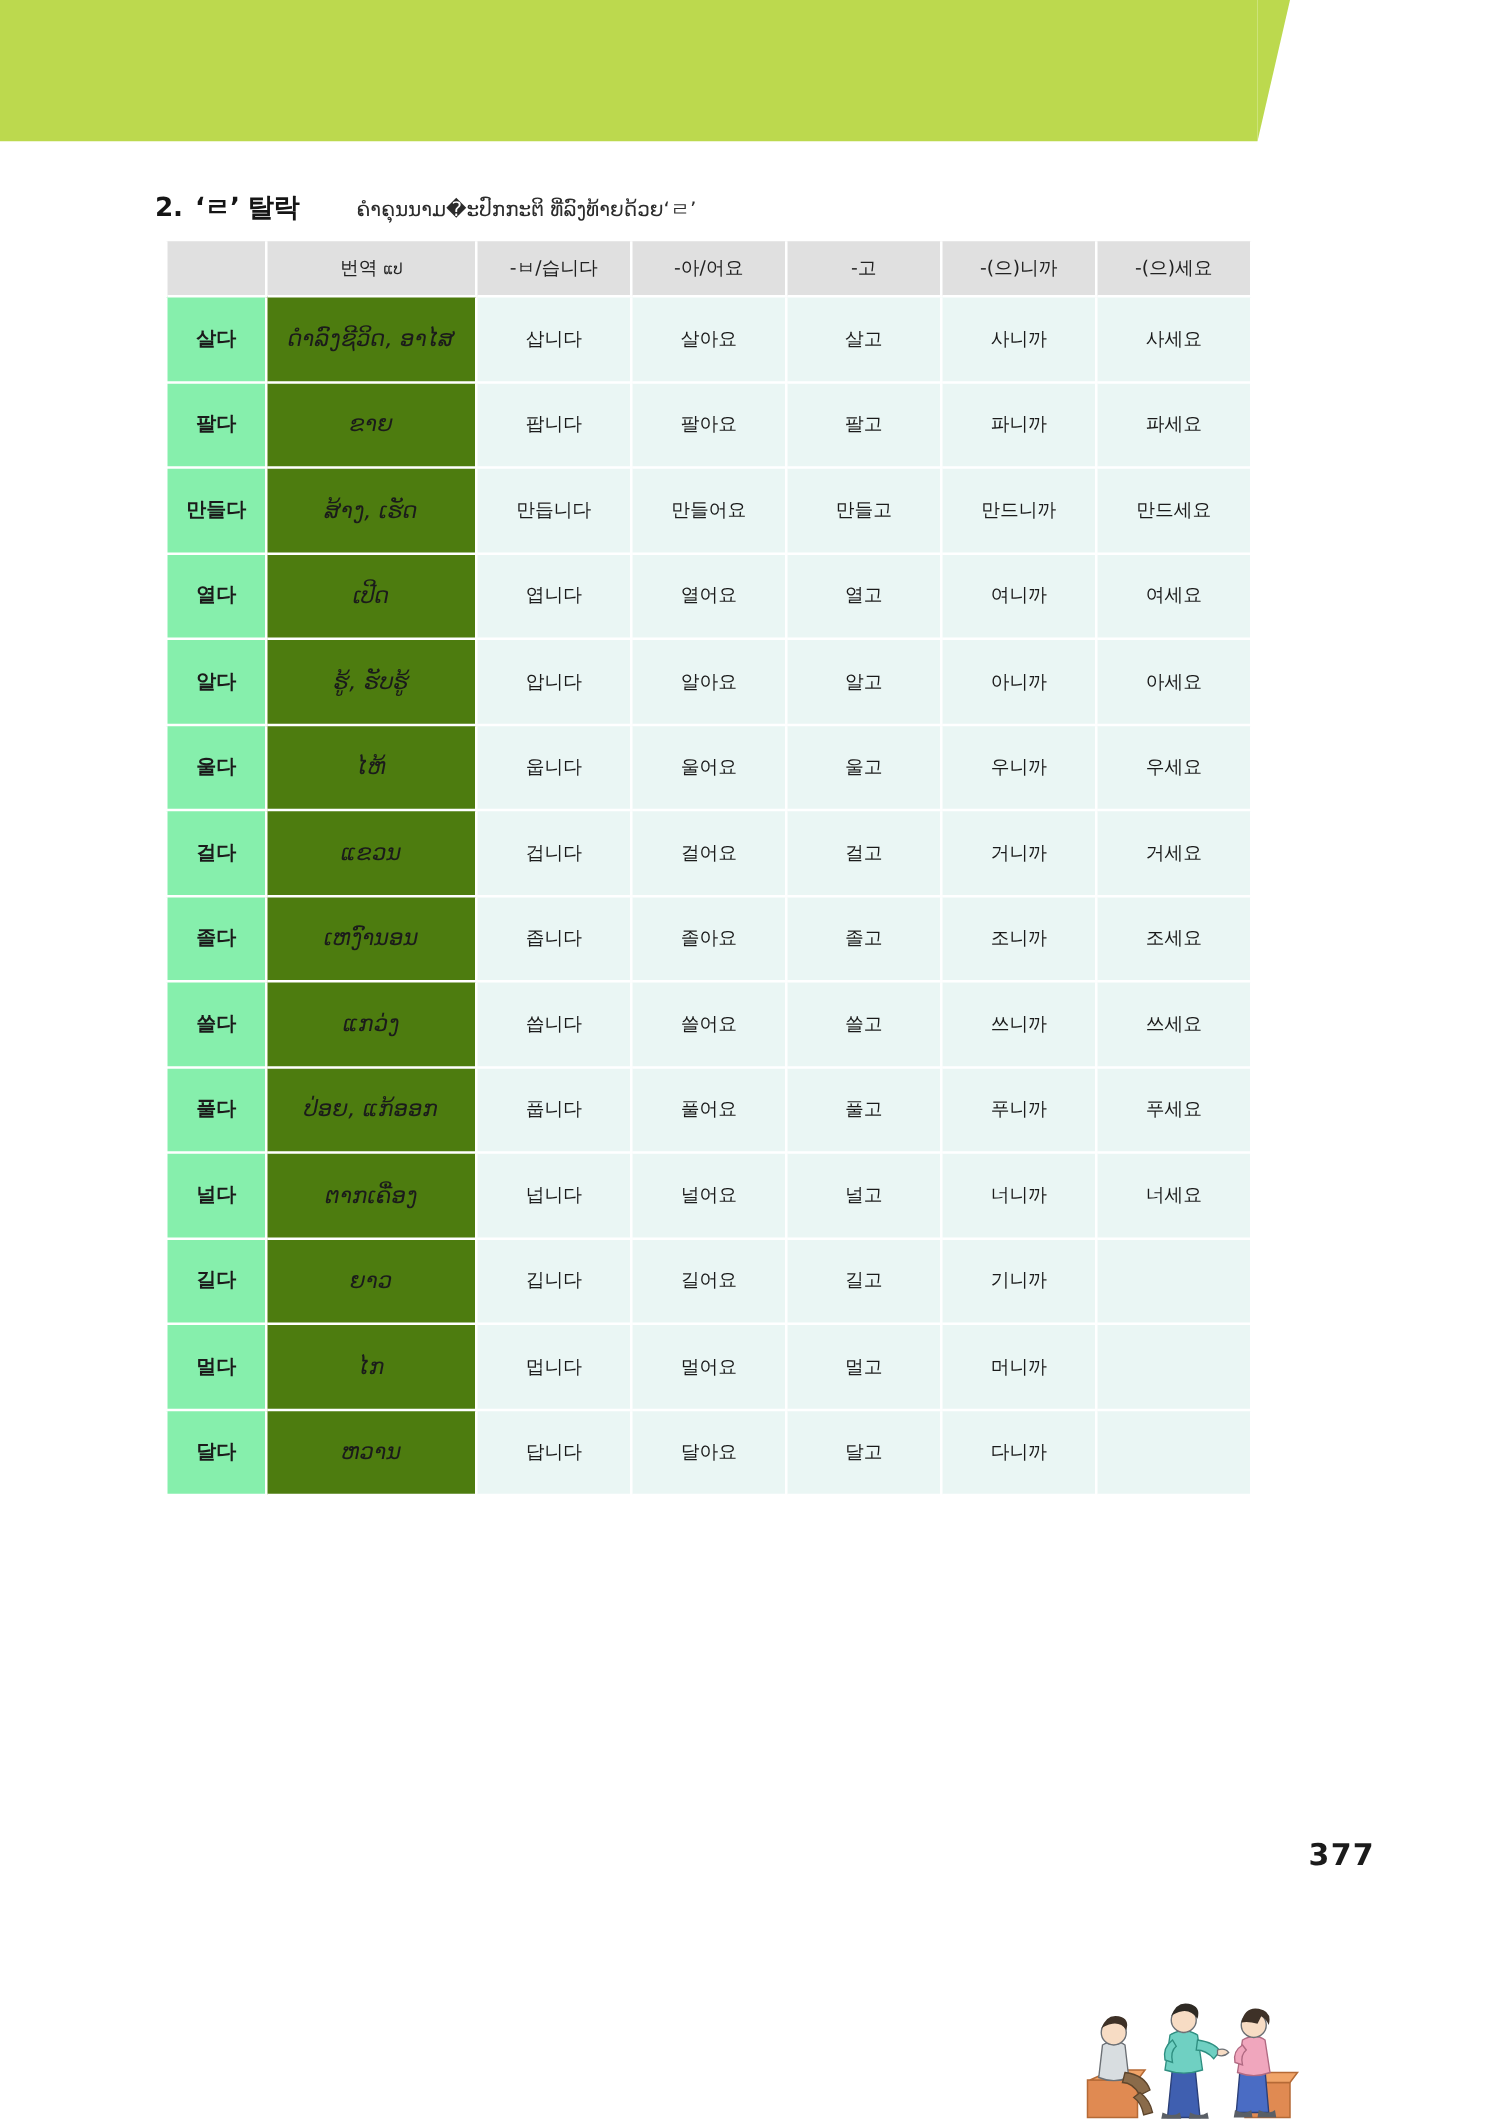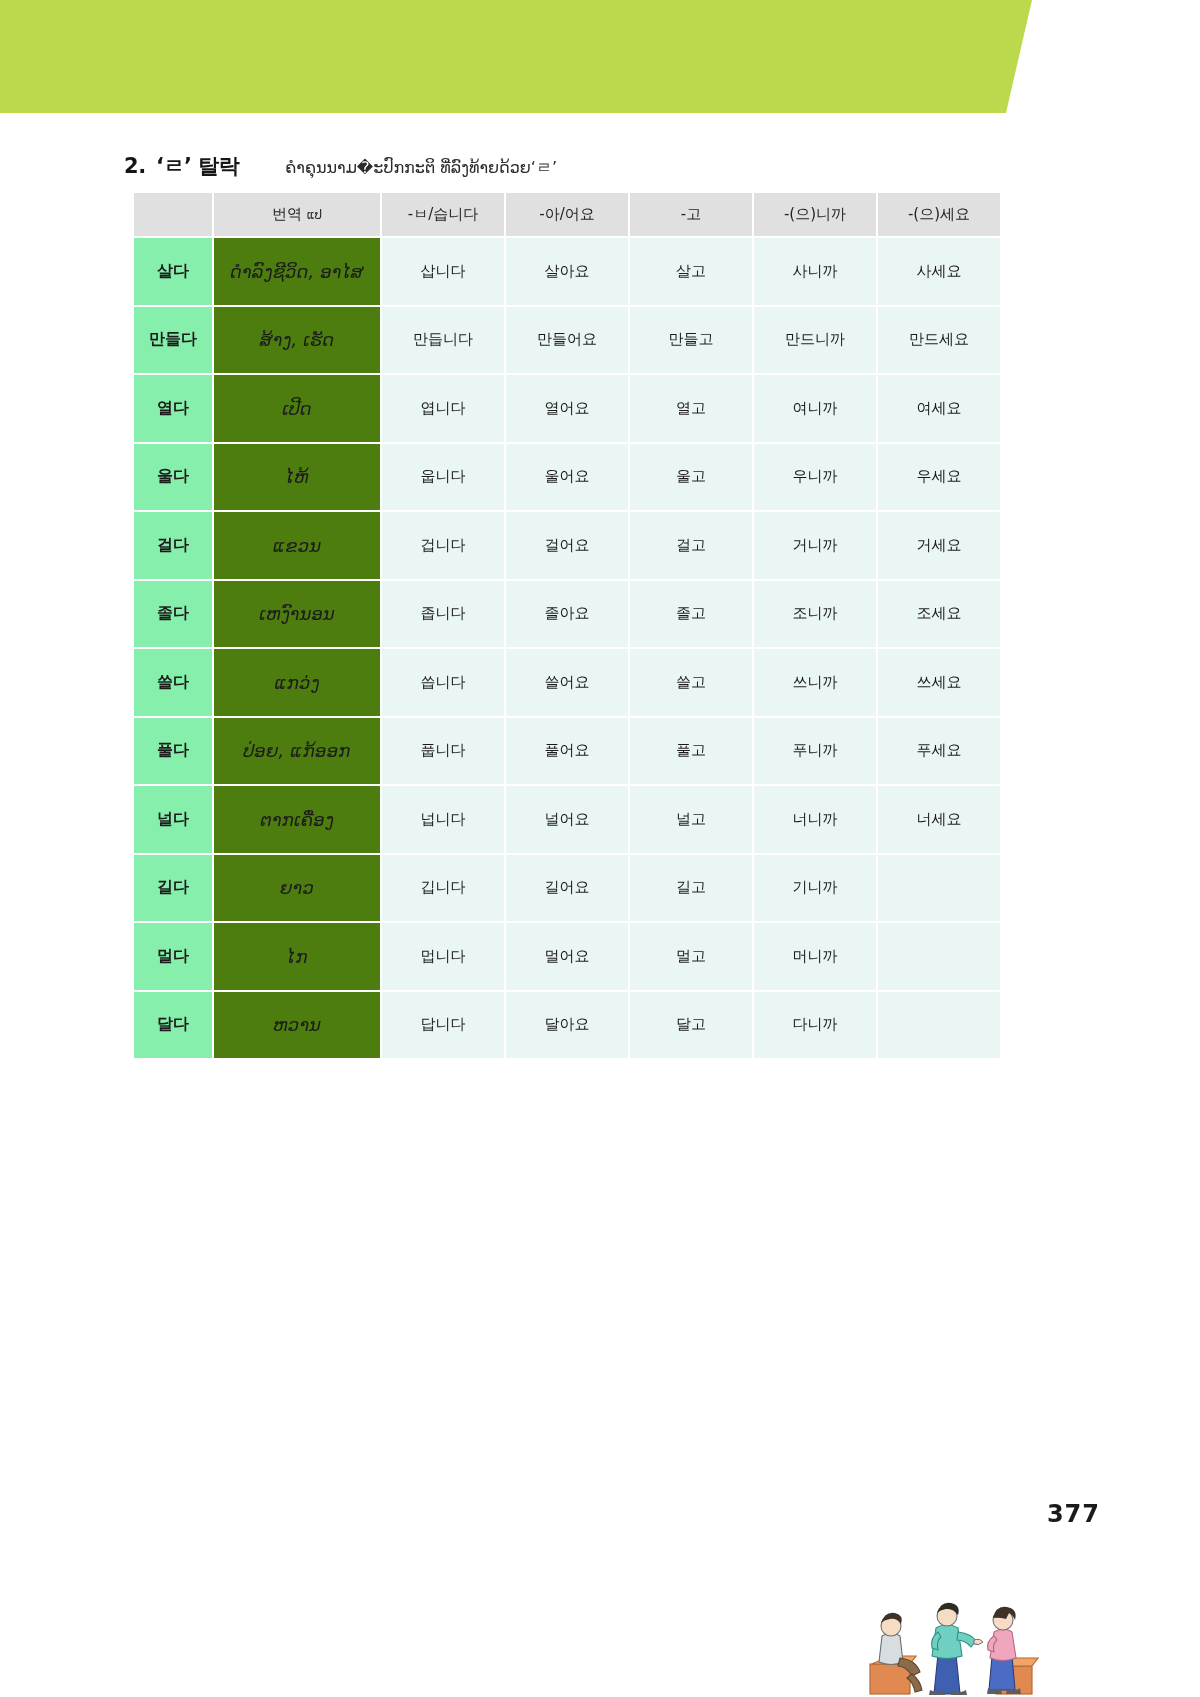--- a/index.html
+++ b/index.html
@@ -129,21 +129,21 @@
     font-size: 18px;
     letter-spacing: 0.2px;
     font-style: italic;
   }
   .conj-table td.empty { background: #eaf6f4; }
 
   
   .page-num {
     position: absolute;
     right: 100px;
-    top: 1500px;
+    top: 1470px;
     font-size: 24px;
     font-weight: bold;
     color: #1b1b1b;
     letter-spacing: 1px;
   }
 </style>
 </head>
 <body>
 
 <div class="banner"></div>
@@ -222,38 +222,56 @@
       <tr>
         <td class="verb">살다</td>
         <td class="trans">ດຳລົງຊີວິດ, ອາໄສ</td>
         <td>삽니다</td>
         <td>살아요</td>
         <td>살고</td>
         <td>사니까</td>
         <td>사세요</td>
       </tr>
       <tr>
+        <td class="verb">팔다</td>
+        <td class="trans">ຂາຍ</td>
+        <td>팝니다</td>
+        <td>팔아요</td>
+        <td>팔고</td>
+        <td>파니까</td>
+        <td>파세요</td>
+      </tr>
+      <tr>
         <td class="verb">만들다</td>
         <td class="trans">ສ້າງ, ເຮັດ</td>
         <td>만듭니다</td>
         <td>만들어요</td>
         <td>만들고</td>
         <td>만드니까</td>
         <td>만드세요</td>
       </tr>
       <tr>
         <td class="verb">열다</td>
         <td class="trans">ເປີດ</td>
         <td>엽니다</td>
         <td>열어요</td>
         <td>열고</td>
         <td>여니까</td>
         <td>여세요</td>
       </tr>
       <tr>
+        <td class="verb">알다</td>
+        <td class="trans">ຮູ້, ຮັບຮູ້</td>
+        <td>압니다</td>
+        <td>알아요</td>
+        <td>알고</td>
+        <td>아니까</td>
+        <td>아세요</td>
+      </tr>
+      <tr>
         <td class="verb">울다</td>
         <td class="trans">ໄຫ້</td>
         <td>웁니다</td>
         <td>울어요</td>
         <td>울고</td>
         <td>우니까</td>
         <td>우세요</td>
       </tr>
       <tr>
         <td class="verb">걸다</td>

